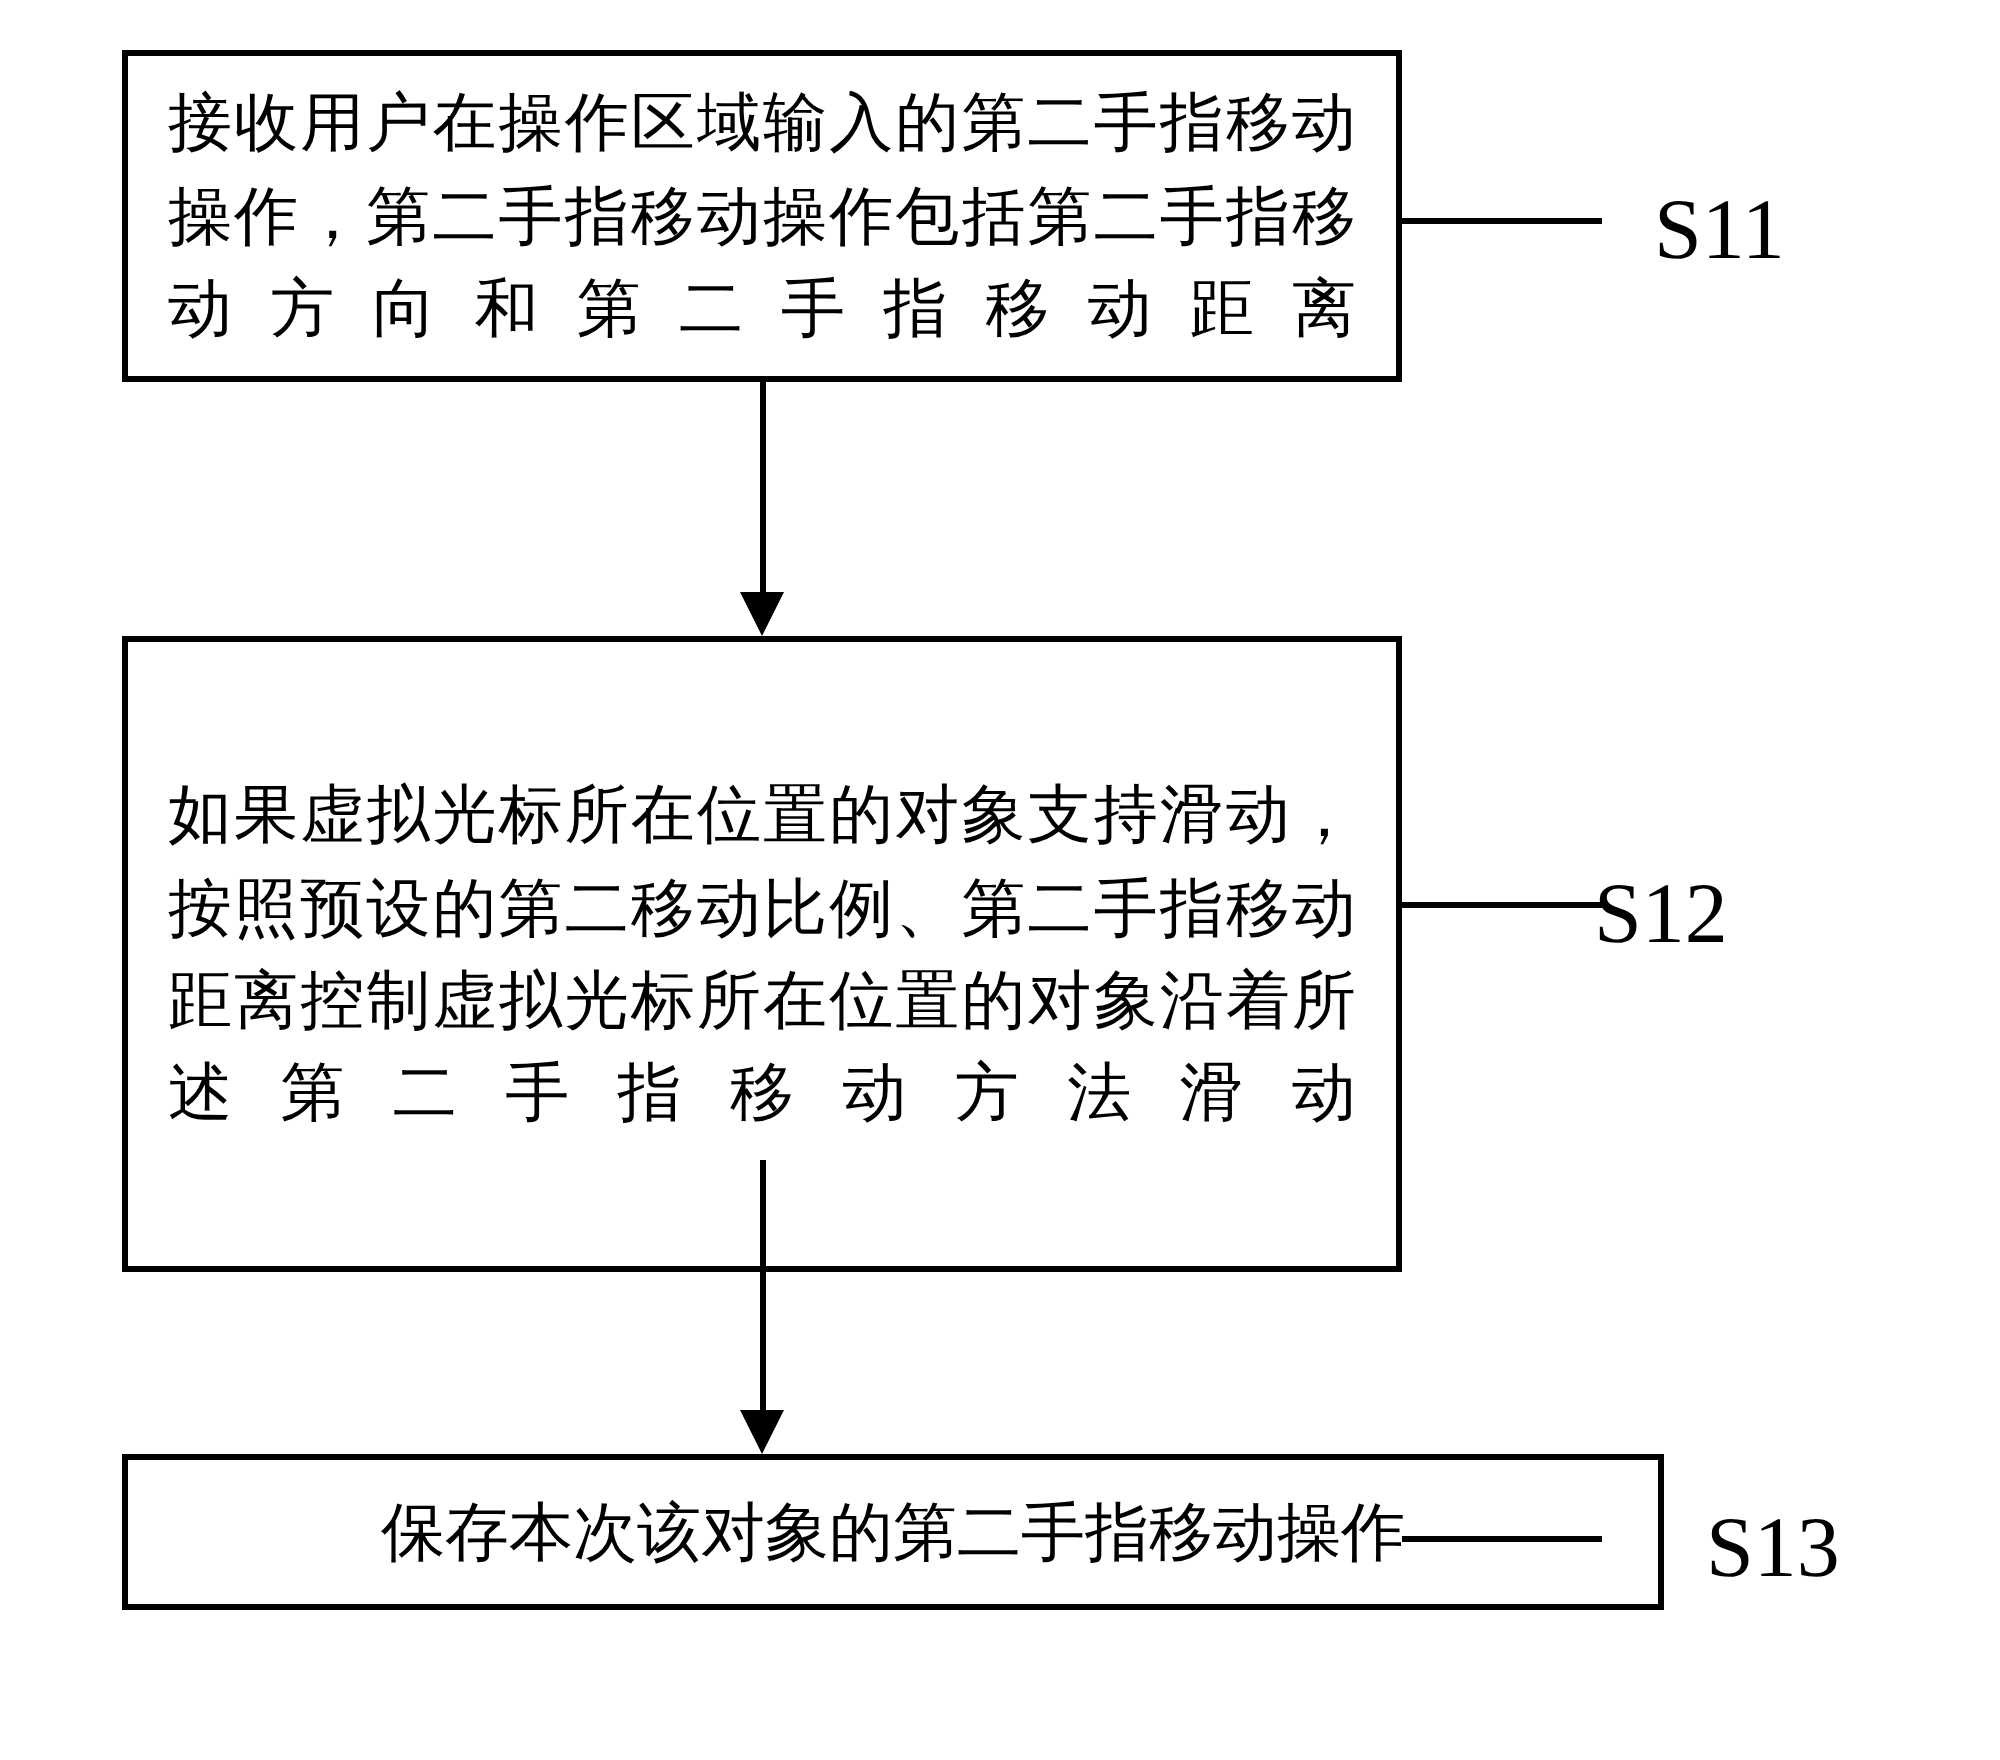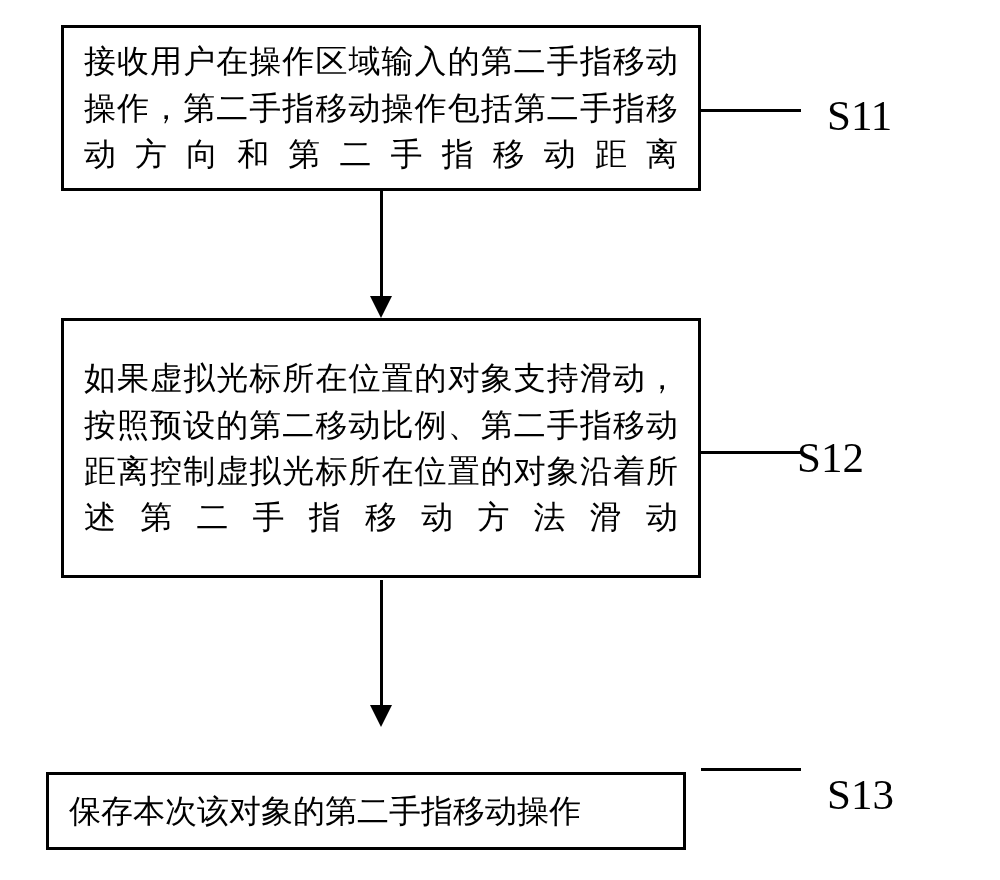--- a/index.html
+++ b/index.html
@@ -15,20 +15,21 @@
     position: relative;
     width: 1000px;
     height: 880px;
   }
   .node {
     position: absolute;
     border: 3px solid #000;
     background: #fff;
     display: flex;
     align-items: center;
+    justify-content: center;
     text-align: justify;
     text-align-last: justify;
     font-size: 32px;
     line-height: 1.45;
     padding: 4px 20px;
   }
   .node.center  { text-align: center; text-align-last: center; }
   .label {
     position: absolute;
     font-size: 43px;
@@ -60,28 +61,28 @@
 
   <div class="node" style="left:61px; top:25px; width:640px; height:166px;">
     <span>接收用户在操作区域输入的第二手指移动操作，第二手指移动操作包括第二手指移动方向和第二手指移动距离</span>
   </div>
   <div class="leader" style="left:701px; top:109px; width:100px;"></div>
   <div class="label" style="left:827px; top:94px;">S11</div>
 
   <div class="arrow-line" style="left:380px; top:191px; height:108px;"></div>
   <div class="arrow-head" style="left:370px; top:296px;"></div>
 
-  <div class="node" style="left:61px; top:318px; width:640px; height:260px;">
+  <div class="node" style="left:61px; top:318px; width:640px; height:318px;">
     <span>如果虚拟光标所在位置的对象支持滑动，按照预设的第二移动比例、第二手指移动距离控制虚拟光标所在位置的对象沿着所述第二手指移动方法滑动</span>
   </div>
   <div class="leader" style="left:701px; top:451px; width:100px;"></div>
   <div class="label" style="left:797px; top:436px;">S12</div>
 
   <div class="arrow-line" style="left:380px; top:580px; height:128px;"></div>
   <div class="arrow-head" style="left:370px; top:705px;"></div>
 
-  <div class="node center" style="left:46px; top:727px; width:640px; height:78px;margin-top:45px;">
+  <div class="node center" style="left:61px; top:727px; width:771px; height:78px;">
     <span>保存本次该对象的第二手指移动操作</span>
   </div>
   <div class="leader" style="left:701px; top:768px; width:100px;"></div>
-  <div class="label" style="left:827px; top:753px;margin-top:20px;">S13</div>
+  <div class="label" style="left:853px; top:753px;">S13</div>
 
 </div>
 
 </body></html>

